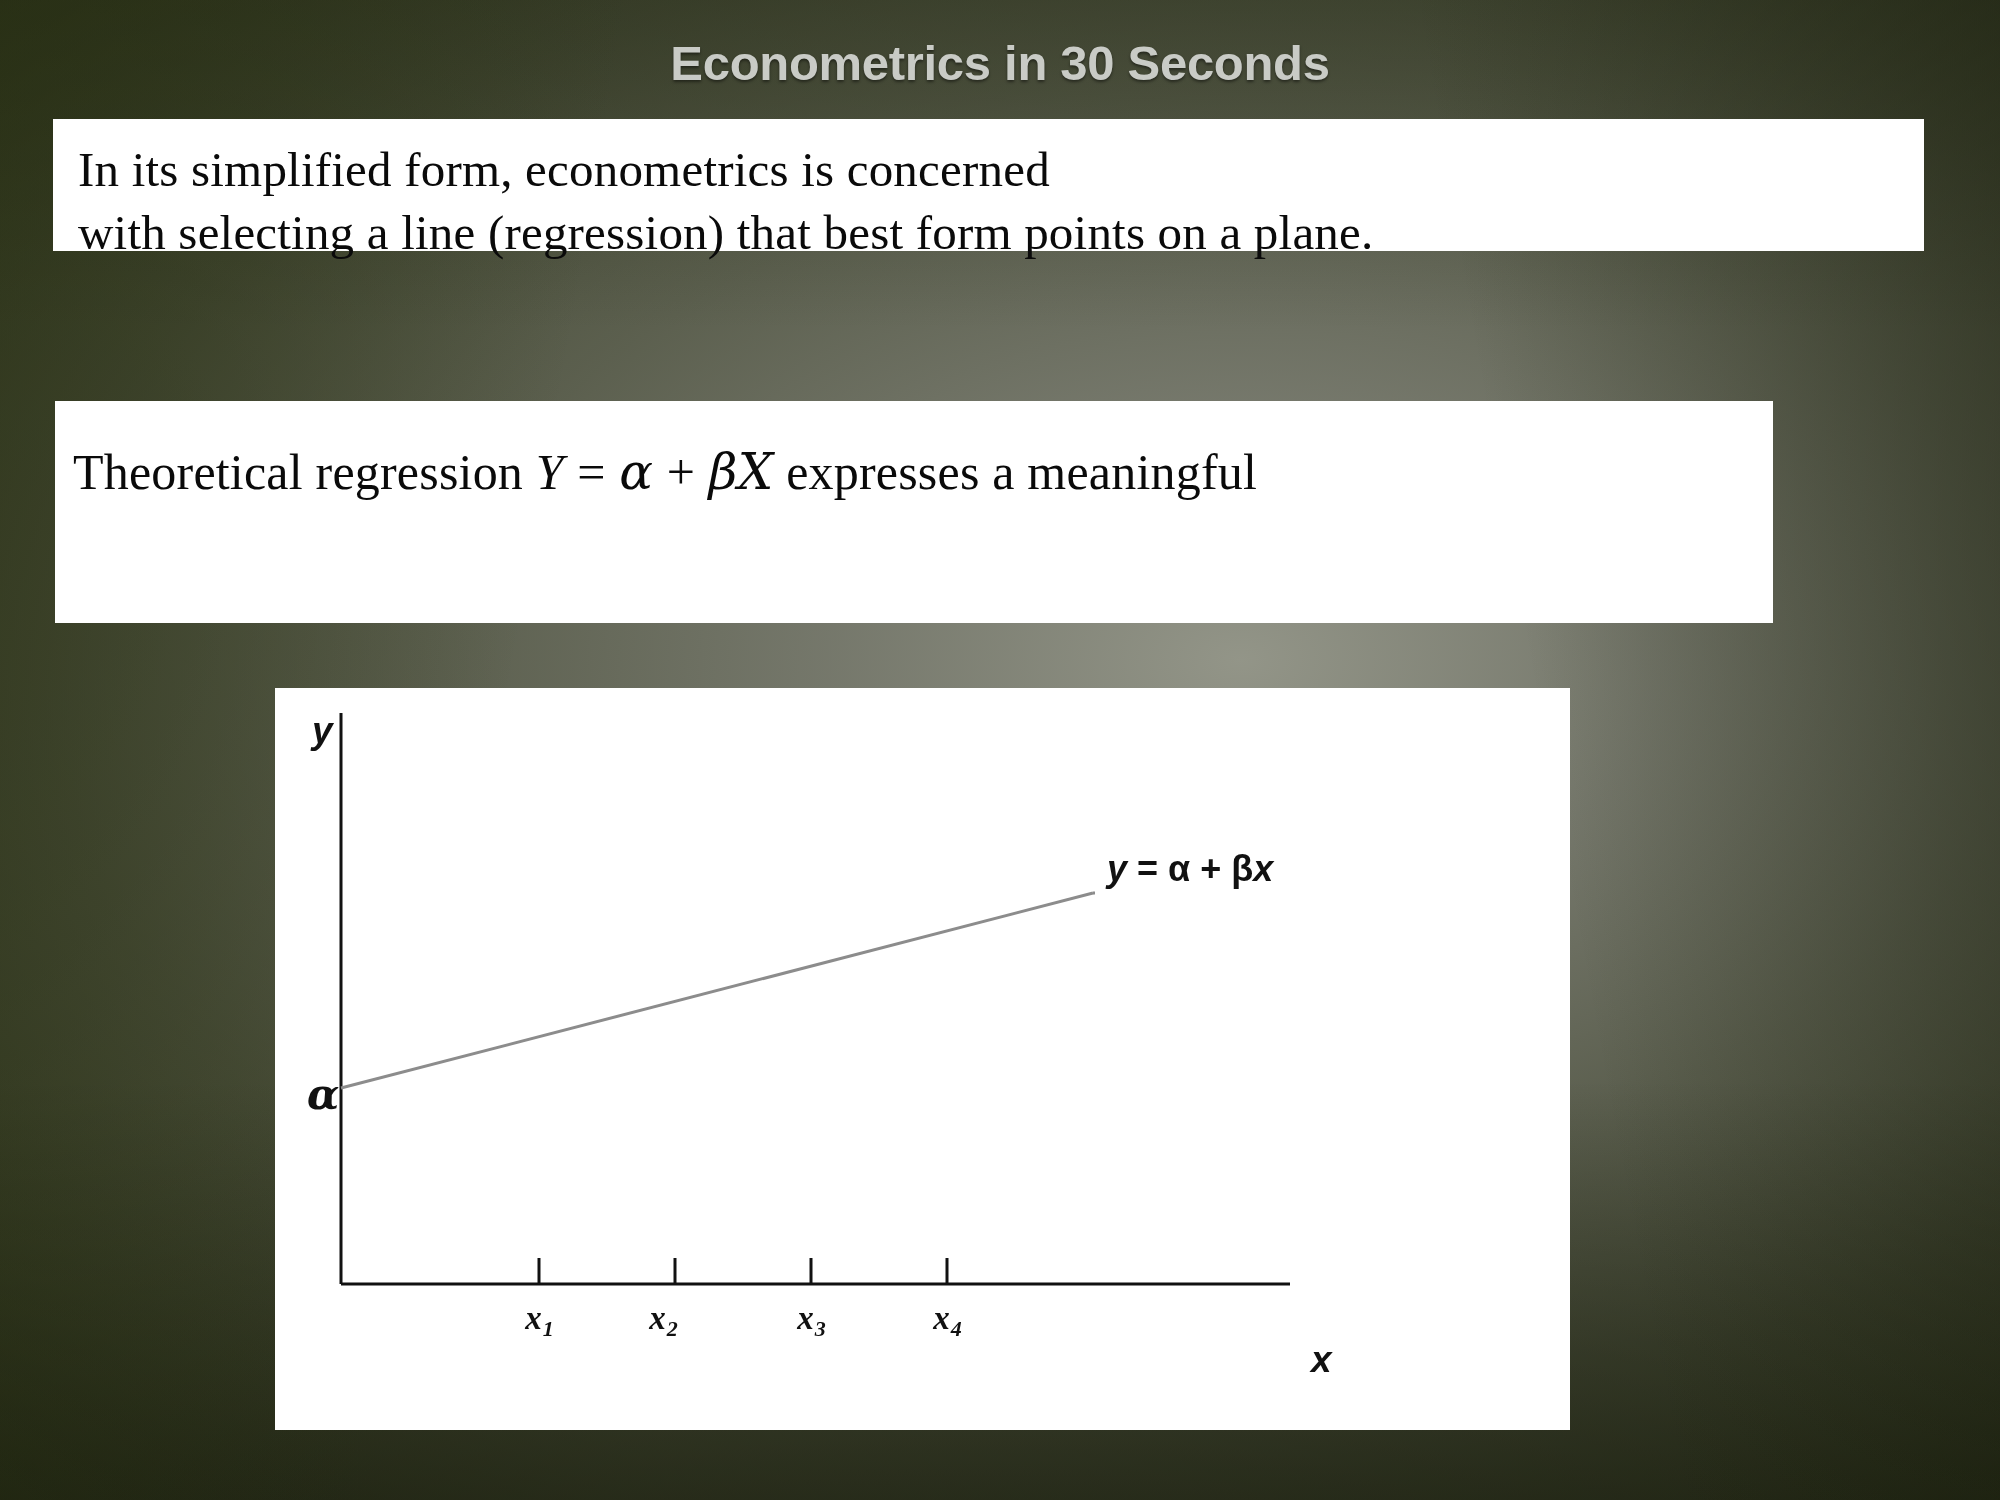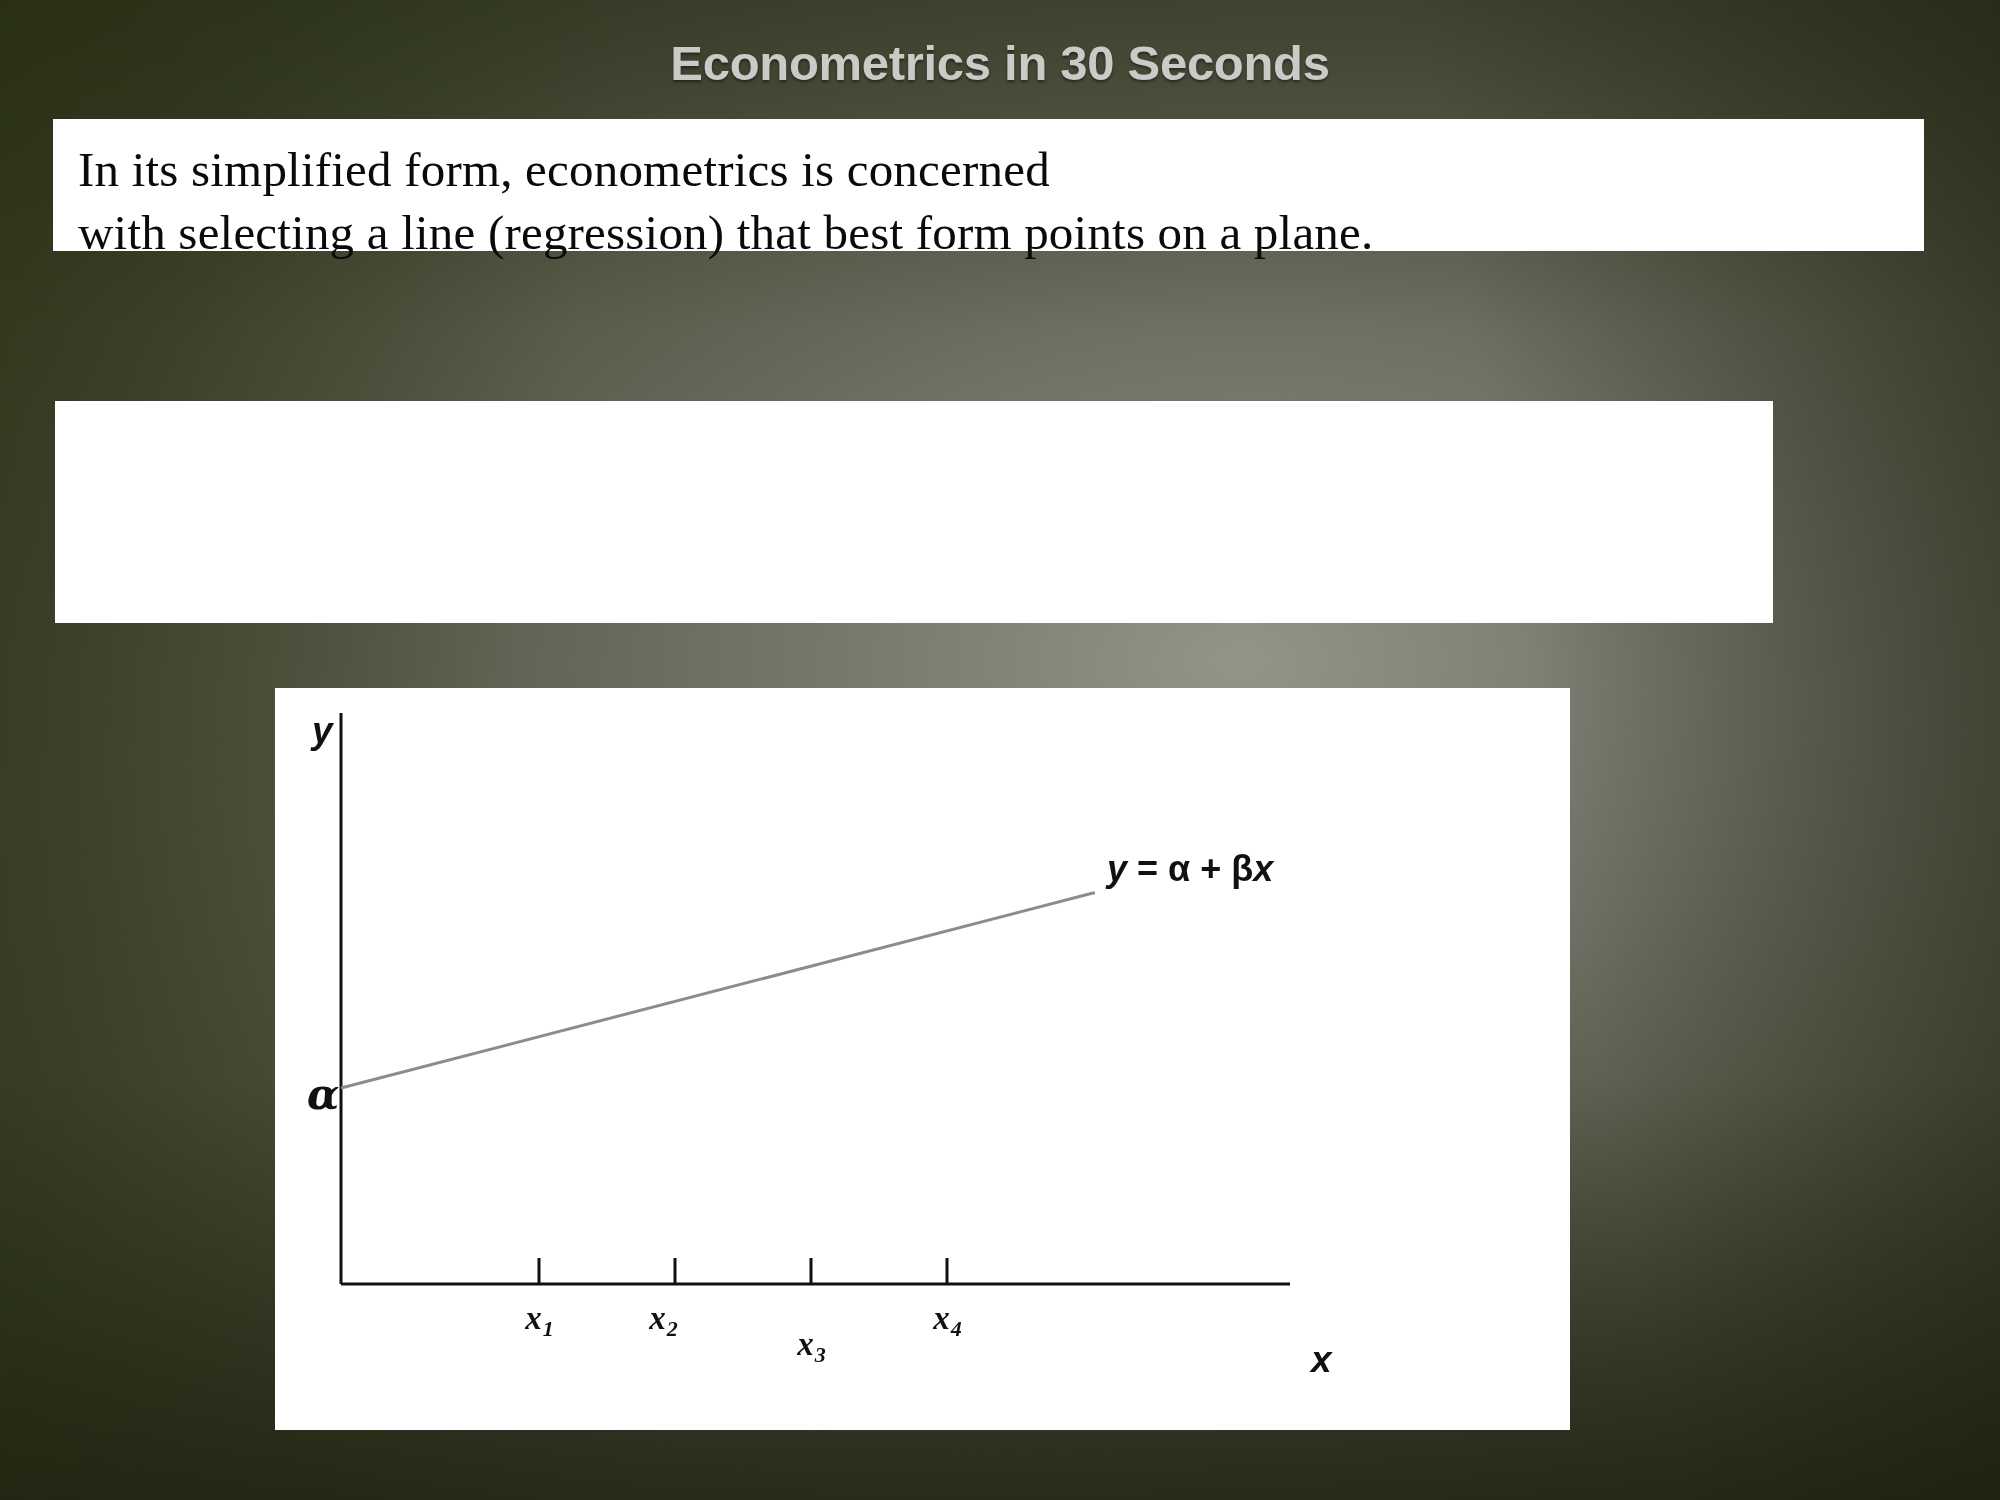--- a/index.html
+++ b/index.html
@@ -177,20 +177,21 @@
 <div id="slide">
 
   <div id="title">Econometrics in 30 Seconds</div>
 
   <div class="textbox" id="box1">
     <div class="line">In its simplified form, econometrics is concerned</div>
     <div class="line">with selecting a line (regression) that best form points on a plane.</div>
   </div>
 
   <div class="textbox" id="box2">
+    <div class="line"><span>Theoretical regression </span><span class="mathvar">Y</span><span class="eqsp">&nbsp;</span><span>=</span><span class="eqsp">&nbsp;</span><span class="greek">α</span><span class="eqsp">&nbsp;</span><span>+</span><span class="eqsp">&nbsp;</span><span class="greek">βX</span><span> expresses a meaningful</span></div>
   </div>
 
   <div id="chart-panel">
 
     <svg id="chart-svg" viewBox="0 0 1295 742">
 
       <line x1="66" y1="25" x2="66" y2="596" stroke="#111" stroke-width="3"></line>
 
       <line x1="66" y1="596" x2="1015" y2="596" stroke="#111" stroke-width="3"></line>
 
@@ -204,19 +205,19 @@
       <line x1="818" y1="205" x2="820" y2="205" stroke="#8c8c8c" stroke-width="3"></line>
     </svg>
 
     <div class="axis-name" id="ylabel">y</div>
     <div class="axis-name" id="xlabel">x</div>
 
     <div id="alpha-label">α</div>
 
     <div class="tick-label" style="left:264px; top:612px;">x<sub>1</sub></div>
     <div class="tick-label" style="left:388px; top:612px;">x<sub>2</sub></div>
-    <div class="tick-label" style="left:536px; top:612px;margin-top:26px;">x<sub>3</sub></div>
+    <div class="tick-label" style="left:536px; top:612px;">x<sub>3</sub></div>
     <div class="tick-label" style="left:672px; top:612px;">x<sub>4</sub></div>
 
     <div id="line-annotation"><span class="av">y</span><span>&nbsp;</span><span>=</span><span>&nbsp;</span><span>α</span><span>&nbsp;</span><span>+</span><span>&nbsp;</span><span>β</span><span class="av">x</span></div>
   </div>
 
 </div>
 
 </body></html>

